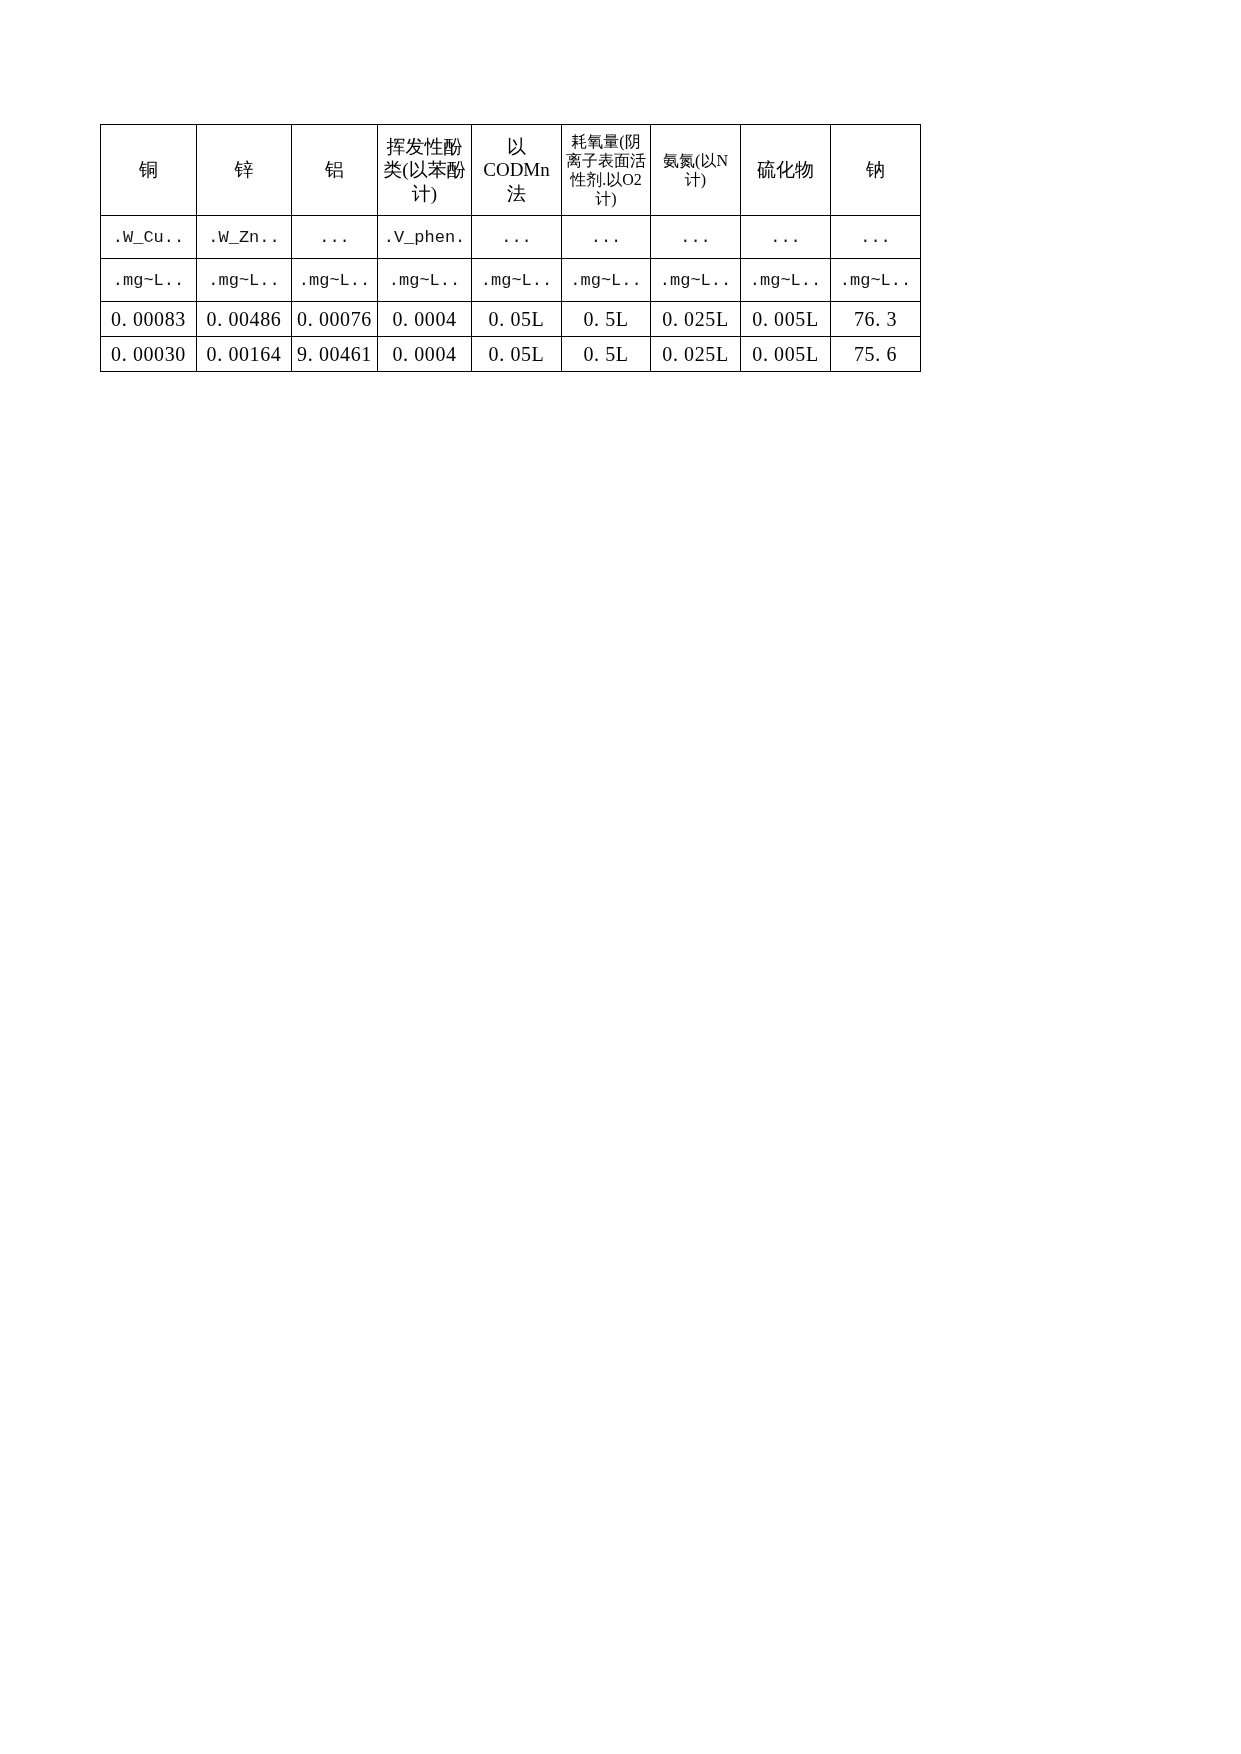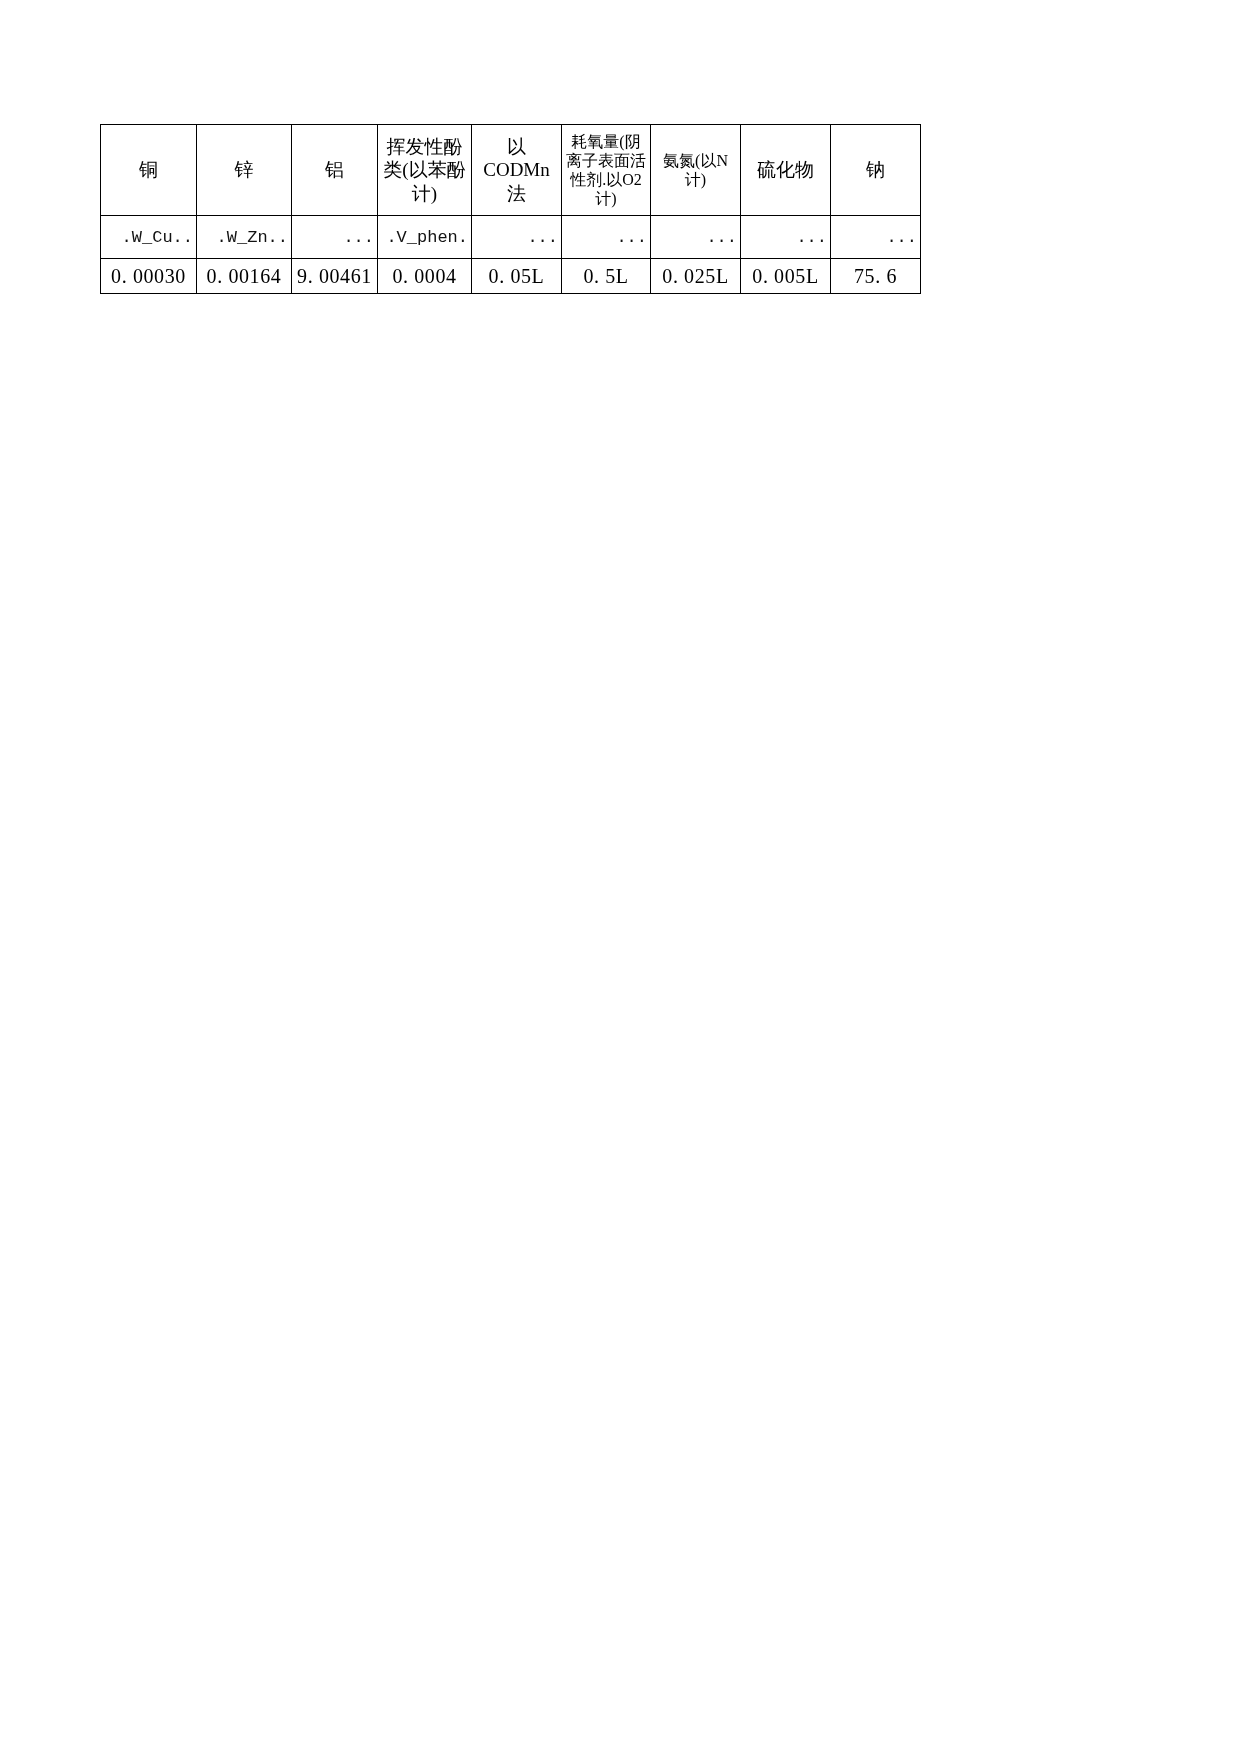--- a/index.html
+++ b/index.html
@@ -59,21 +59,20 @@
   tr.header-row td.small {
     font-size: 16px;
     line-height: 1.2;
   }
   tr.code-row td, tr.unit-row td {
     height: 38px;
     font-family: "Liberation Mono", monospace;
     font-size: 17px;
     letter-spacing: 0px;
     color: #111111;
-    text-align: right;
   }
   tr.data-row td {
     height: 30px;
     font-size: 20px;
     letter-spacing: 0.6px;
   }
   .nowrap { white-space: nowrap; }
 </style>
 </head>
 <body>
@@ -108,20 +107,42 @@
           <td class="nowrap">.W_Cu..</td>
           <td class="nowrap">.W_Zn..</td>
           <td class="nowrap">...</td>
           <td class="nowrap">.V_phen.</td>
           <td class="nowrap">...</td>
           <td class="nowrap">...</td>
           <td class="nowrap">...</td>
           <td class="nowrap">...</td>
           <td class="nowrap">...</td>
         </tr>
+        <tr class="unit-row">
+          <td class="nowrap">.mg~L..</td>
+          <td class="nowrap">.mg~L..</td>
+          <td class="nowrap">.mg~L..</td>
+          <td class="nowrap">.mg~L..</td>
+          <td class="nowrap">.mg~L..</td>
+          <td class="nowrap">.mg~L..</td>
+          <td class="nowrap">.mg~L..</td>
+          <td class="nowrap">.mg~L..</td>
+          <td class="nowrap">.mg~L..</td>
+        </tr>
+        <tr class="data-row">
+          <td>0. 00083</td>
+          <td>0. 00486</td>
+          <td>0. 00076</td>
+          <td>0. 0004</td>
+          <td>0. 05L</td>
+          <td>0. 5L</td>
+          <td>0. 025L</td>
+          <td>0. 005L</td>
+          <td>76. 3</td>
+        </tr>
         <tr class="data-row">
           <td>0. 00030</td>
           <td>0. 00164</td>
           <td>9. 00461</td>
           <td>0. 0004</td>
           <td>0. 05L</td>
           <td>0. 5L</td>
           <td>0. 025L</td>
           <td>0. 005L</td>
           <td>75. 6</td>

